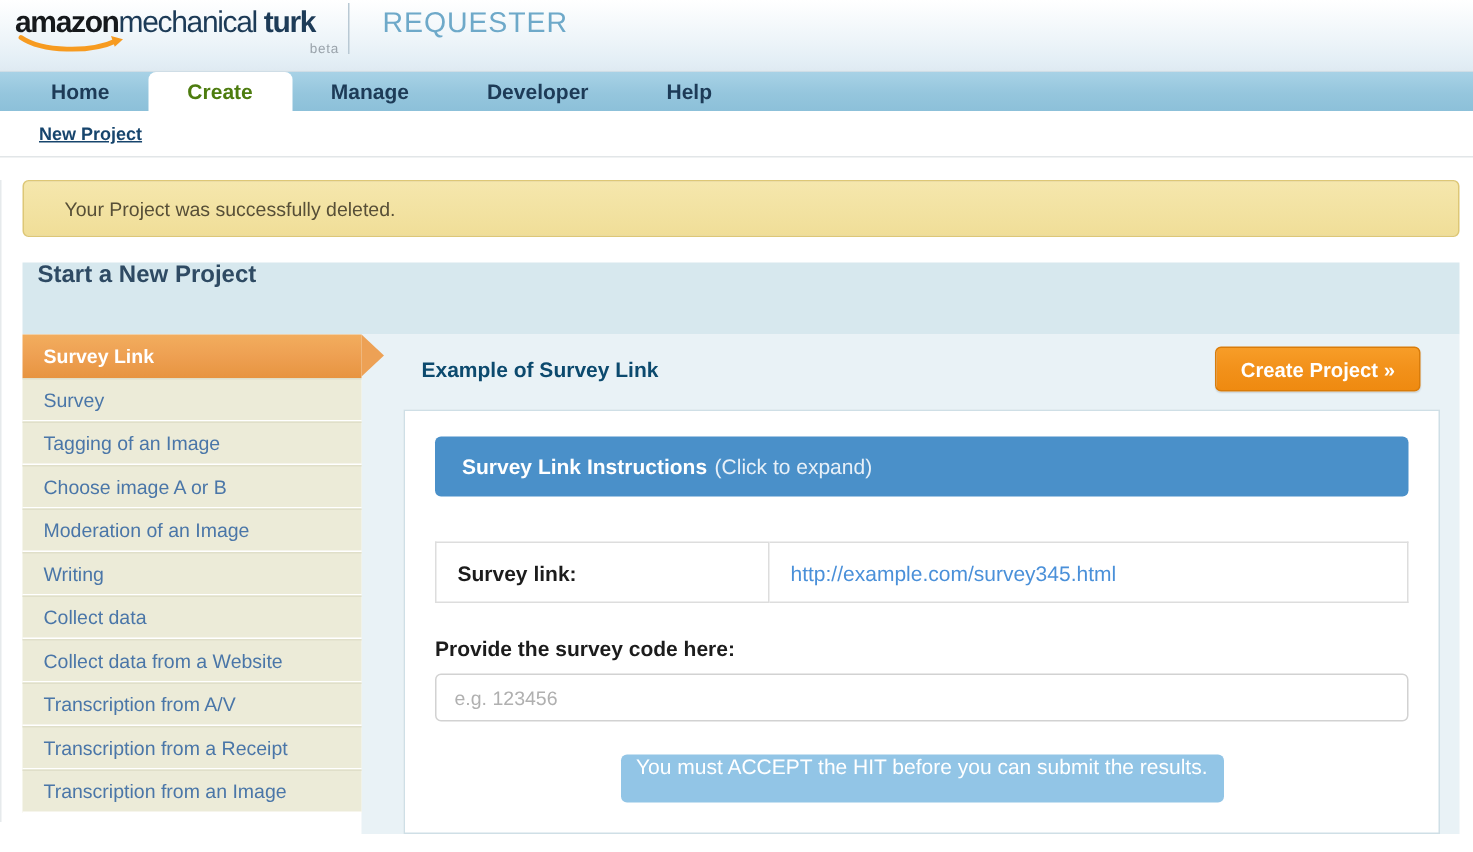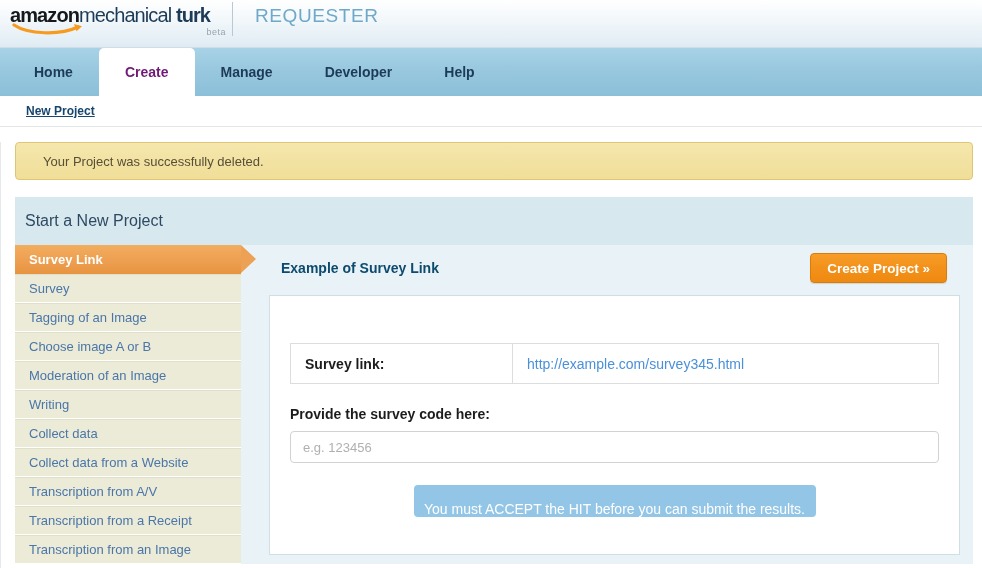--- a/index.html
+++ b/index.html
@@ -59,42 +59,42 @@
   .requester {
     padding-left: 22px;
     margin-top: 5px;
     font-size: 19px;
     letter-spacing: 0.6px;
     color: #6ea9c9;
   }
 
   
   .tabbar {
-    height: 48px;
+    height: 26px;
     background: linear-gradient(to bottom, #a8d2e6 0%, #95c6dd 55%, #8cc0d9 100%);
     display: flex;
     align-items: stretch;
     padding-left: 8px;
     position: relative;
   }
   .tab {
     padding: 0 26px;
     display: flex;
     align-items: center;
     font-size: 14px;
     font-weight: bold;
     color: #1d3b57;
     cursor: pointer;
     position: relative;
   }
   .tab.active {
     background: #ffffff;
     border-top-left-radius: 5px;
     border-top-right-radius: 5px;
-    color: #701a75;
+    color: #4d7c0f;
   }
 
   
   .breadcrumb {
     height: 31px;
     background: #ffffff;
     display: flex;
     align-items: center;
     padding-left: 26px;
     border-bottom: 1px solid #e2e6e8;
@@ -132,24 +132,25 @@
 
   
   .panel {
     margin: 17px 9px 0 14px;
     background: #ffffff;
   }
   .panel-header {
     background: #d7e8ee;
     height: 48px;
     display: flex;
-    align-items: center;
+    align-items: flex-start;
     padding-left: 10px;
     font-size: 16px;
     color: #2e4a63;
+    font-weight: bold;
   }
 
   .panel-body {
     display: flex;
     align-items: stretch;
   }
 
   
   .sidebar {
     width: 226px;
@@ -253,21 +254,21 @@
   }
   .text-input::placeholder { color: #b0b0b0; }
 
   .accept-note {
     margin: 22px auto 0 auto;
     width: 402px;
     height: 32px;
     background: #92c5e6;
     border-radius: 4px;
     display: flex;
-    align-items: flex-end;
+    align-items: flex-start;
     justify-content: center;
     color: #ffffff;
     font-size: 14px;
   }
 
   
   .btn-orange {
     margin-left: auto;
     margin-right: 13px;
     background: linear-gradient(to bottom, #f79d28 0%, #f2911a 50%, #ef8a10 100%);
@@ -368,20 +369,24 @@
 
       <div class="content-col">
 
         <div style="display:flex;align-items:center;margin:-2px 0 12px 0;">
           <span style="font-size:14px;font-weight:bold;color:#0c4a6e;margin-left:12px;">Example of Survey Link</span>
           <button class="btn-orange">Create Project »</button>
         </div>
 
         <div class="card">
 
+          <div class="instr-bar">
+            <b>Survey Link Instructions</b>
+            <span class="sub">(Click to expand)</span>
+          </div>
 
           <table class="link-table">
             <tbody>
                 <tr>
               <td class="label">Survey link:</td>
               <td>
                 <a>http://example.com/survey345.html</a>
               </td>
             </tr>
           </tbody>

